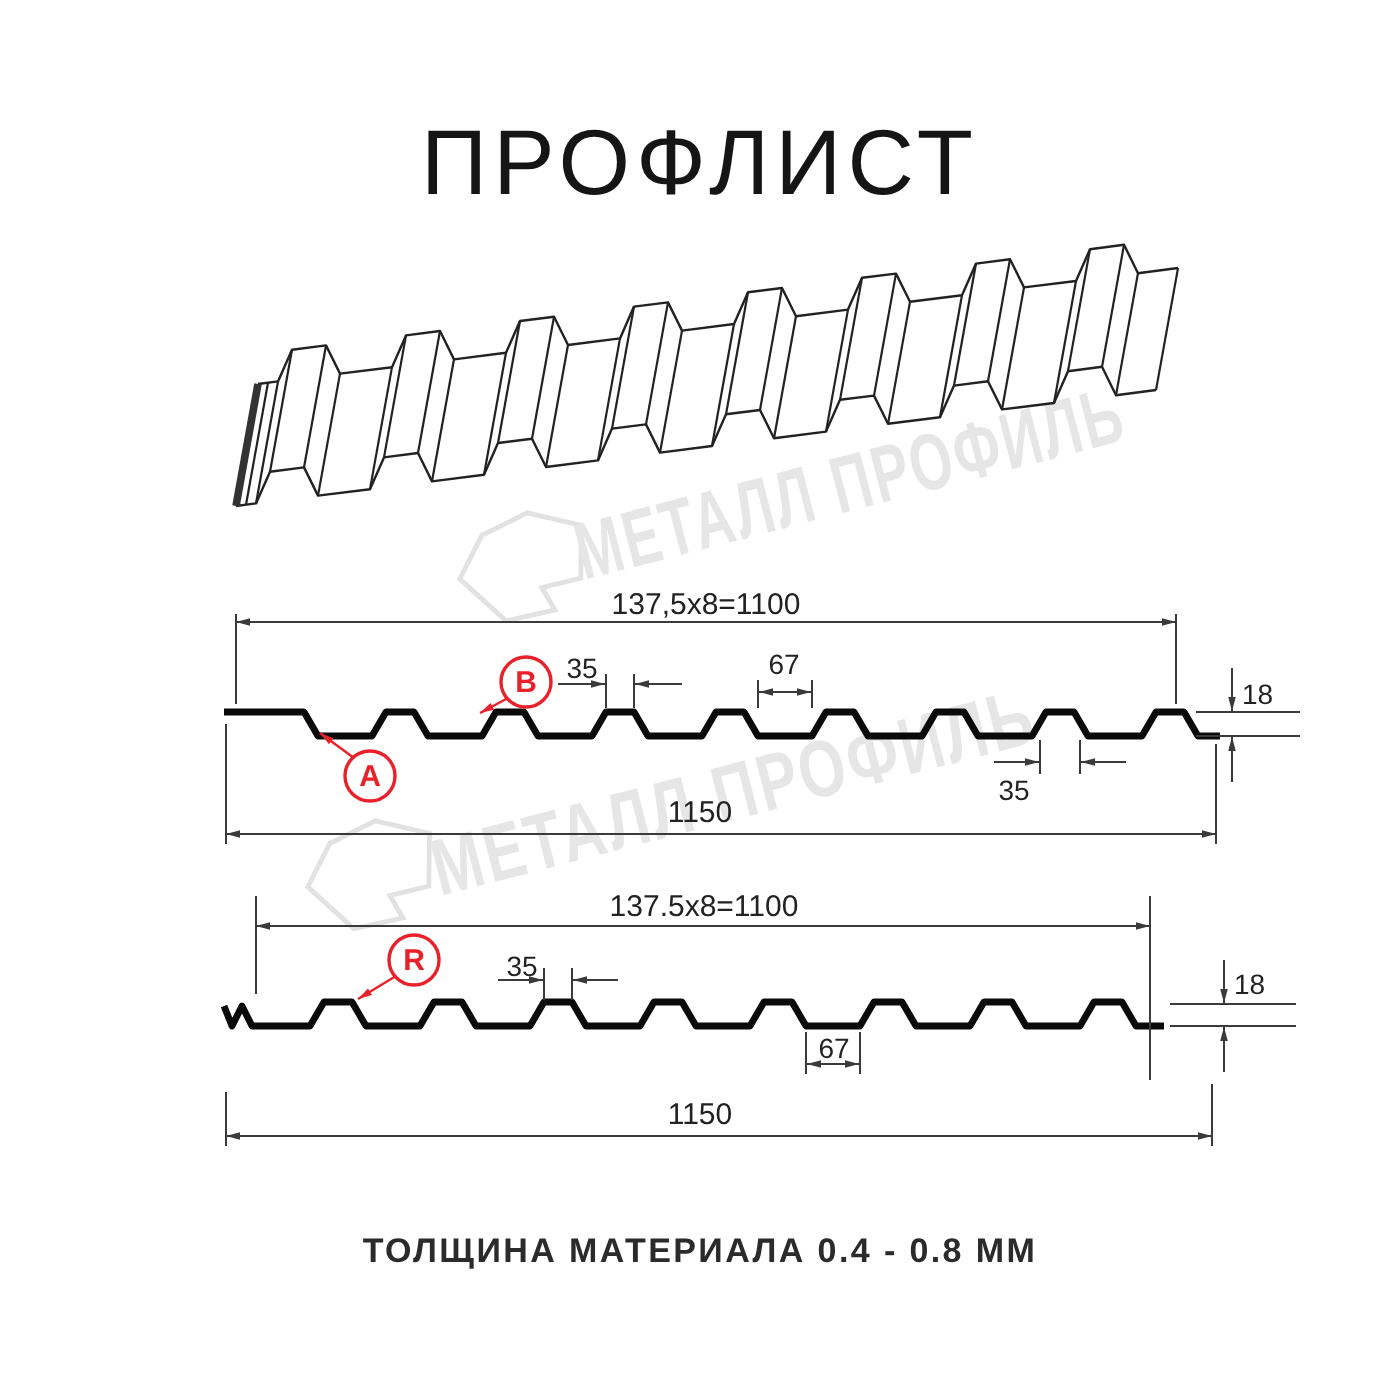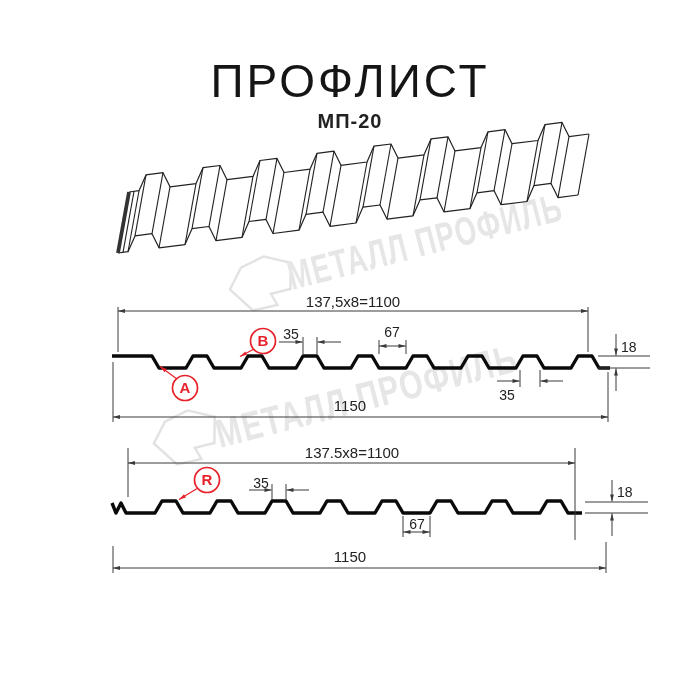--- a/index.html
+++ b/index.html
@@ -18,21 +18,20 @@
   .dim{font-family:"Liberation Sans",sans-serif;font-size:14px;fill:#222;}
   .dimbig{font-family:"Liberation Sans",sans-serif;font-size:15px;fill:#222;}
   .redletter{font-family:"Liberation Sans",sans-serif;font-size:15px;font-weight:600;}
 </style>
 </head>
 <body>
 
 <div class="page">
 
   <div class="title">ПРОФЛИСТ</div>
-  <div class="subtitle">МП-20</div>
 
   <svg id="drawing" width="700" height="700" viewBox="0 0 700 700">
 
     <g id="fill-layer">
         <path d="M118.0 253.0 L128.0 251.7 L135.0 235.9 L152.0 233.7 L159.0 247.8 L185.0 244.6 L192.0 228.7 L209.0 226.5 L216.0 240.7 L242.0 237.4 L249.0 221.5 L266.0 219.4 L273.0 233.5 L299.0 230.2 L306.0 214.3 L323.0 212.2 L330.0 226.3 L356.0 223.0 L363.0 207.1 L380.0 205.0 L387.0 219.1 L413.0 215.8 L420.0 199.9 L437.0 197.8 L444.0 211.9 L470.0 208.6 L477.0 192.8 L494.0 190.6 L501.0 204.7 L527.0 201.5 L534.0 185.6 L551.0 183.4 L558.0 197.6 L578.0 195.0 L589.0 134.0 L569.0 136.6 L562.0 122.4 L545.0 124.6 L538.0 140.5 L512.0 143.7 L505.0 129.6 L488.0 131.8 L481.0 147.6 L455.0 150.9 L448.0 136.8 L431.0 138.9 L424.0 154.8 L398.0 158.1 L391.0 144.0 L374.0 146.1 L367.0 162.0 L341.0 165.3 L334.0 151.2 L317.0 153.3 L310.0 169.2 L284.0 172.5 L277.0 158.4 L260.0 160.5 L253.0 176.4 L227.0 179.7 L220.0 165.5 L203.0 167.7 L196.0 183.6 L170.0 186.8 L163.0 172.7 L146.0 174.9 L139.0 190.7 L129.0 192.0 Z" fill="#ffffff"></path>
       </g>
 
     <g>
       <path class="wm-logo" transform="translate(224,262) rotate(-8)" d="M2 28 L16 8 L40 0 L66 10 L62 36 L42 38 L47 50 L22 52 Z"></path>
       <text class="wm-text" transform="translate(292,290) rotate(-14.5)" textLength="282" lengthAdjust="spacingAndGlyphs">МЕТАЛЛ ПРОФИЛЬ</text>
@@ -166,13 +165,14 @@
 
       <text class="dimbig" x="352" y="458" text-anchor="middle">137.5x8=1100</text>
       <text class="dim" x="261" y="488" text-anchor="middle">35</text>
       <text class="dim" x="417" y="529" text-anchor="middle">67</text>
       <text class="dim" x="617" y="497" text-anchor="start">18</text>
       <text class="dimbig" x="350" y="562" text-anchor="middle">1150</text>
       <text class="redletter" x="207" y="485" text-anchor="middle" id="redR" fill="#e8212a">R</text>
     </g>
   </svg>
 
+  <div class="footer">ТОЛЩИНА МАТЕРИАЛА 0.4 - 0.8 ММ</div>
 </div>
 
 </body></html>

